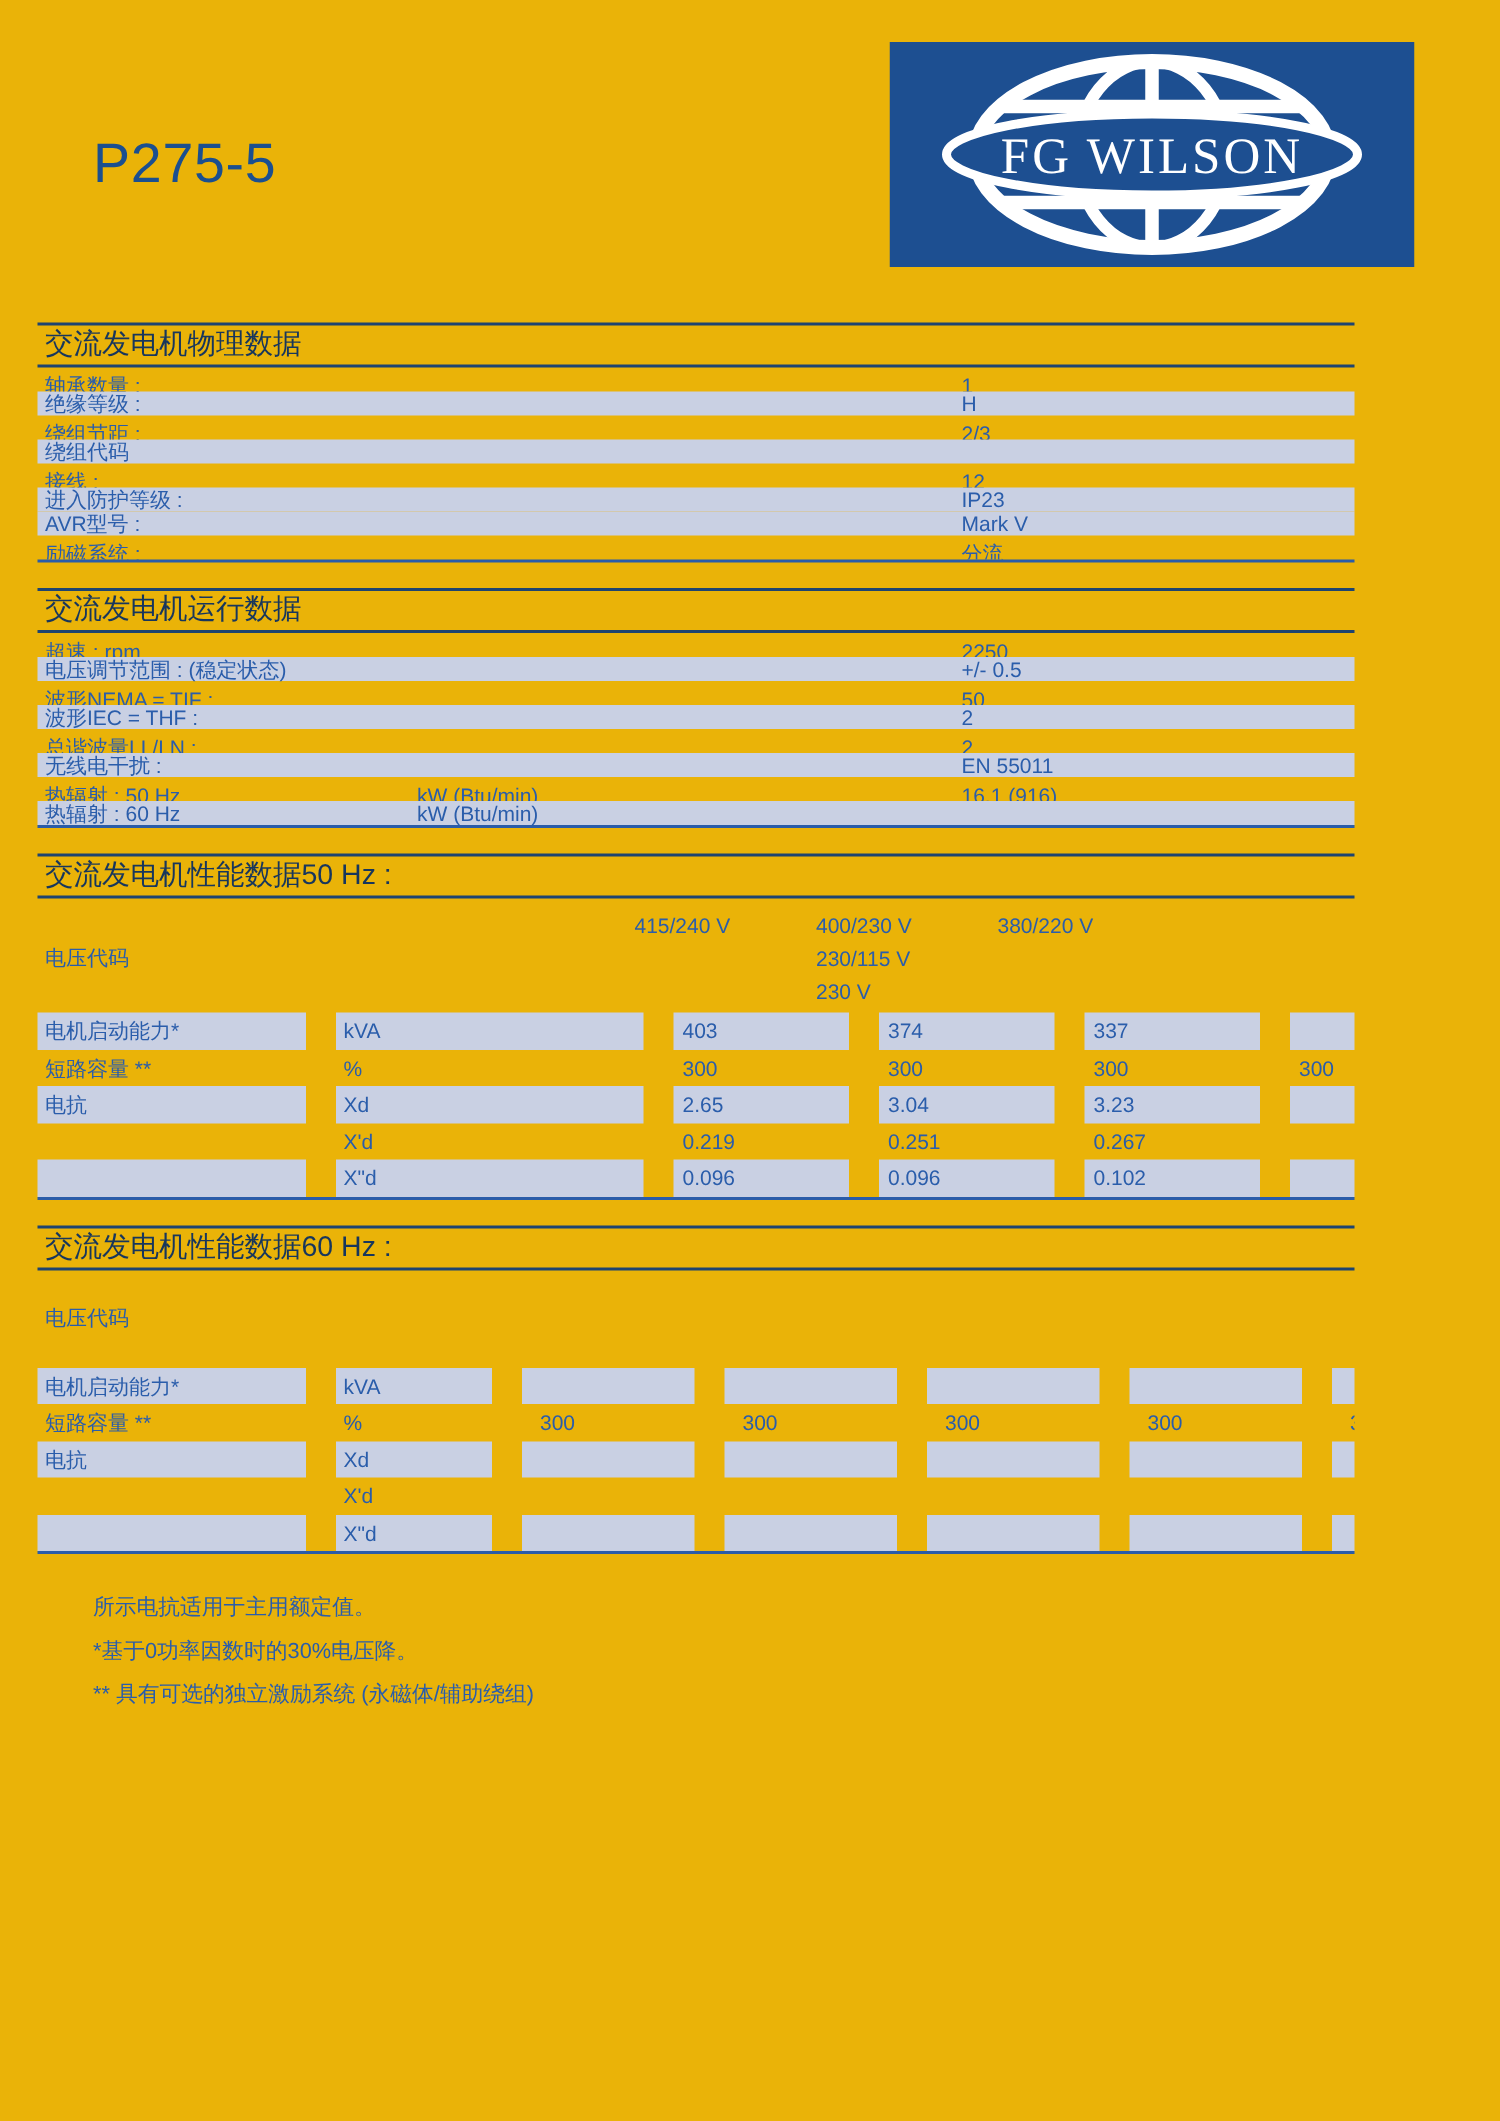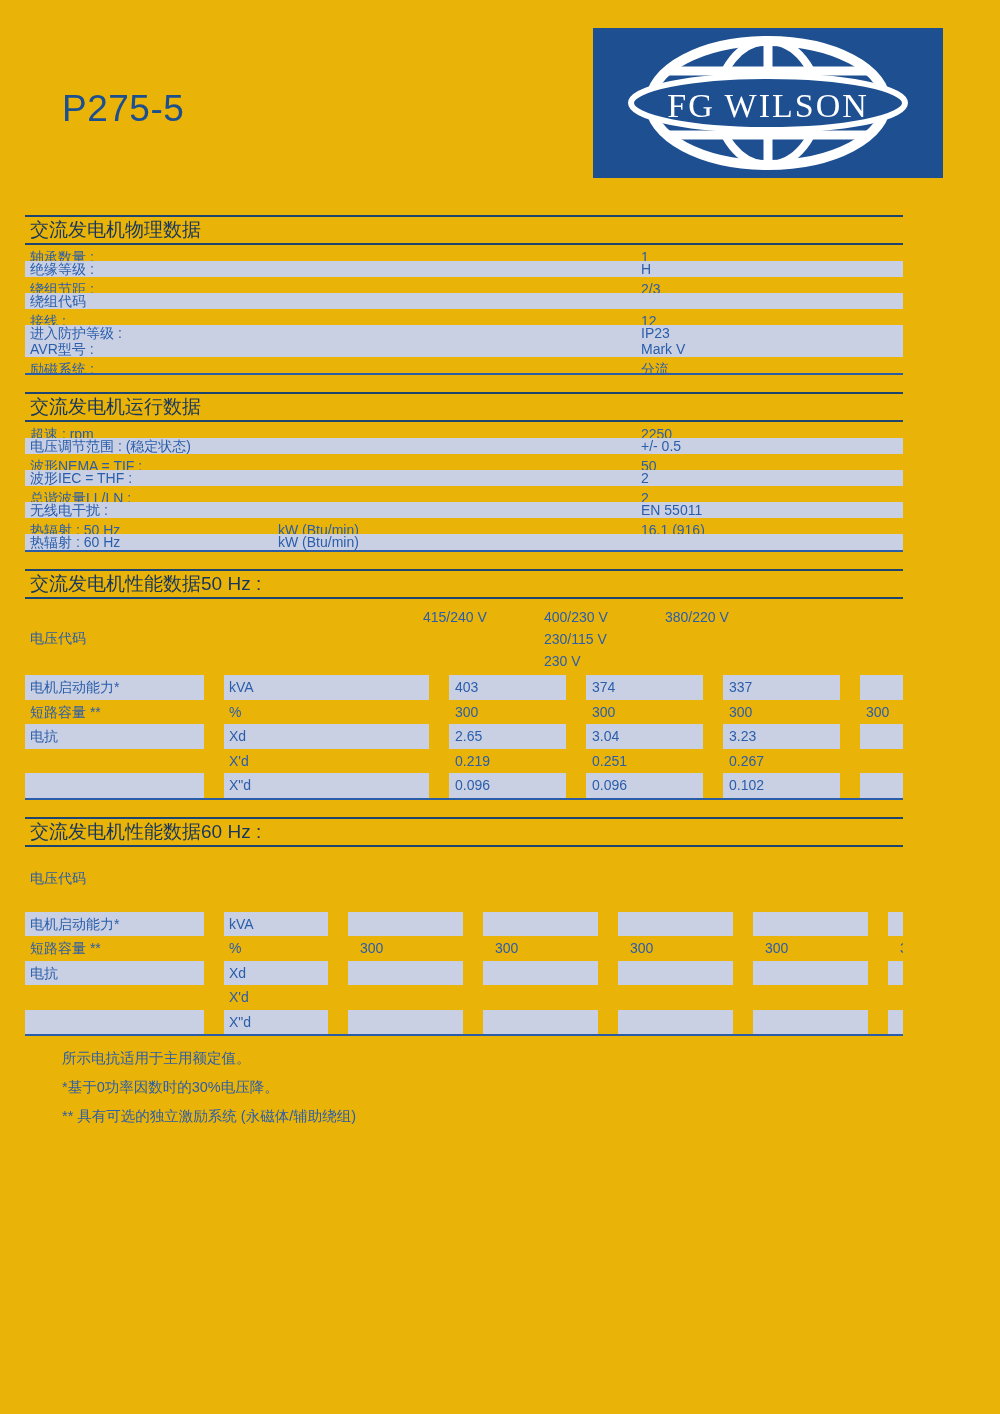--- a/index.html
+++ b/index.html
@@ -42,21 +42,21 @@
 
   
   .vblock{display:flex;gap:4px;font-size:14px;color:#2a5dab;padding:7px 0 3px 0;white-space:nowrap;}
   .vb-lbl{width:388px;padding-left:5px;box-sizing:border-box;align-self:center;}
   .vb-col{width:117px;padding-left:6px;box-sizing:border-box;line-height:22px;}
 
   
   .vrow60{height:65px;display:flex;align-items:center;font-size:14px;color:#2a5dab;padding-left:5px;}
 
   
-  .footnotes{margin-left:62px;margin-top:8px;font-size:14.5px;color:#2a5dab;line-height:29px;}
+  .footnotes{margin-left:62px;margin-top:22px;font-size:14.5px;color:#2a5dab;line-height:29px;}
 </style>
 </head>
 <body>
 
 <div class="page">
 
   <div class="header">
     <h1 class="model-title">P275-5</h1>
     <div class="logo-box">
       <svg width="350" height="150" viewBox="0 0 350 150">

